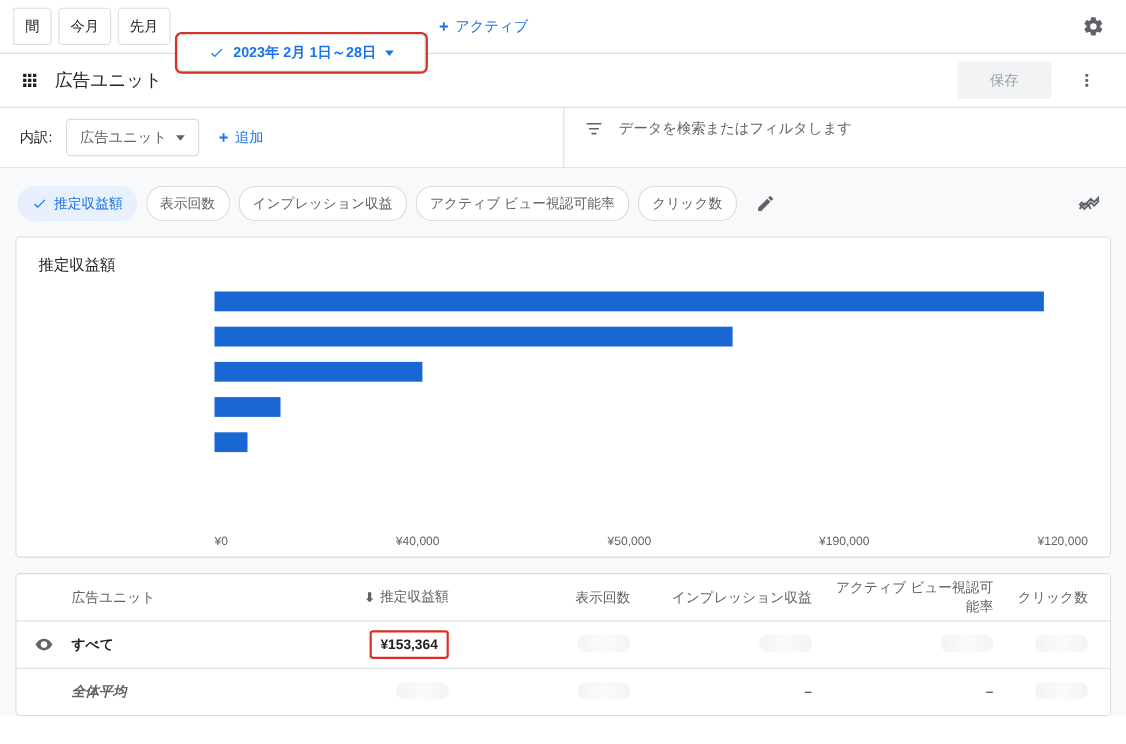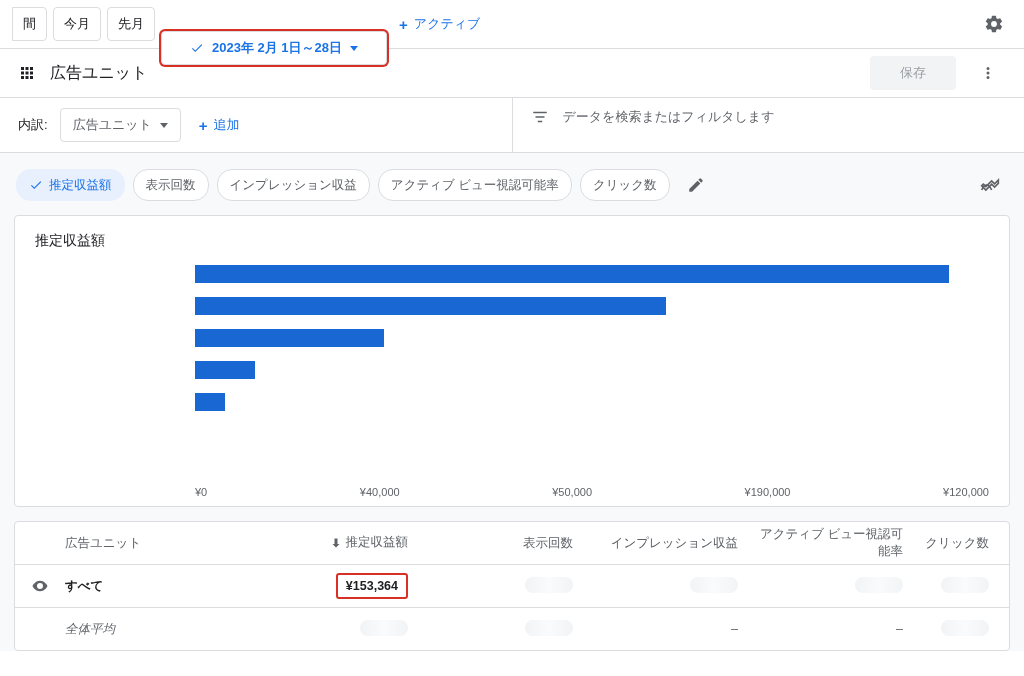--- a/index.html
+++ b/index.html
@@ -54,21 +54,21 @@
   .chart-labels { width:160px; display:flex; flex-direction:column; }
   .chart-bars { flex:1; position:relative; }
   .chart-row { display:flex; align-items:center; height:32px; }
   .bar { height:18px; background:var(--chart-blue); }
   .axis-row { display:flex; margin-top:4px; padding-top:4px; }
   .axis-labels { flex:1; display:flex; justify-content:space-between; font-size:11px; color:var(--text-soft); }
 
   
   .table-card { margin-top:14px; background:#fff; border:1px solid var(--border); border-radius:4px; }
   .trow { display:flex; align-items:center; height:42px; border-bottom:1px solid var(--border); font-size:12.5px; }
-  .trow:last-child { border-bottom:none; }
+  .trow:last-child { border-bottom:none;font-weight:bold; }
   .th { color:var(--text-soft); font-weight:400; }
   .c-icon { width:50px; display:flex; justify-content:center; color:var(--text-soft); }
   .c-name { width:150px; padding-right:8px; }
   .c-rev  { width:185px; text-align:right; padding-right:10px; }
   .c-imp  { width:155px; text-align:right; padding-right:10px; }
   .c-irev { width:155px; text-align:right; padding-right:10px; }
   .c-av   { width:155px; text-align:right; padding-right:10px; }
   .c-clk  { flex:1; text-align:right; padding-right:20px; }
   .sortind { display:inline-flex; align-items:center; gap:4px; justify-content:flex-end; width:100%; }
   .red-box { display:inline-block; border:2px solid var(--red); border-radius:3px; padding:4px 8px; font-weight:700; }

